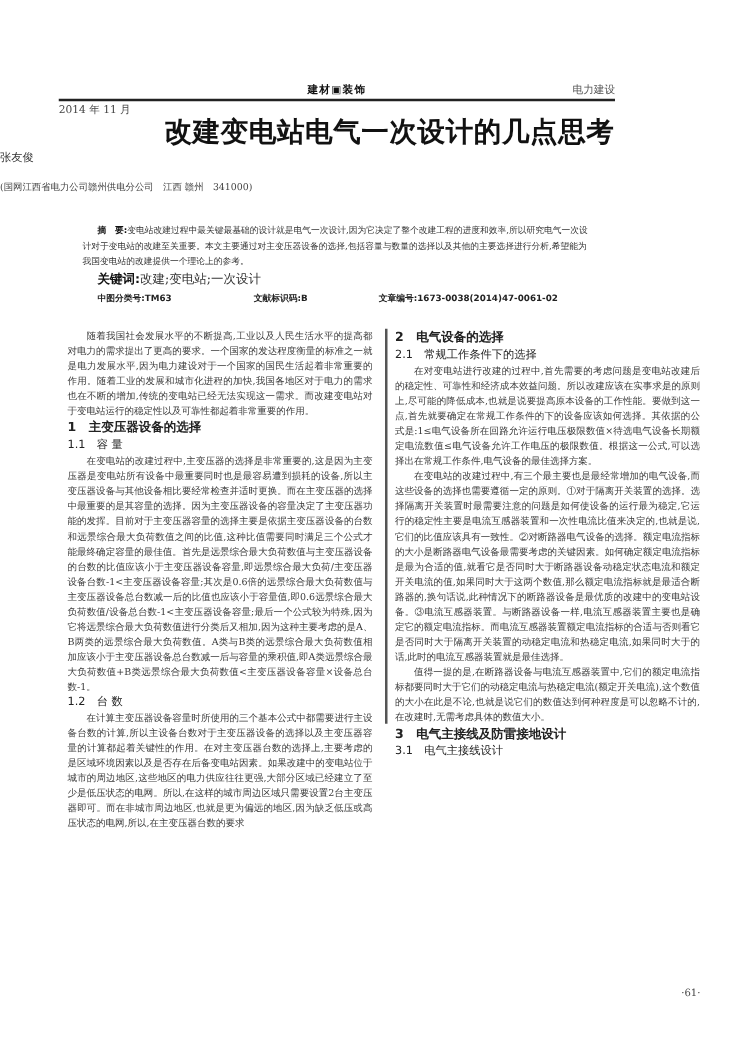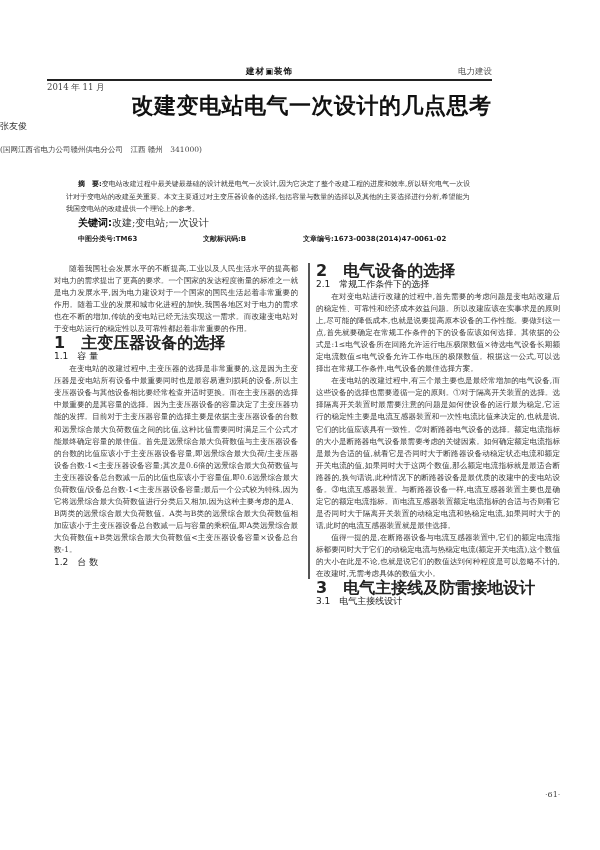--- a/index.html
+++ b/index.html
@@ -33,21 +33,21 @@
   .meta { position: absolute; left: 78px; top: 234px; font-size: 7px; font-family: "DejaVu Sans", sans-serif; color: #222; font-weight: bold; }
   .meta span { position: absolute; white-space: nowrap; top: 0; }
   .col {
     position: absolute; top: 263px; width: 244px;
     font-size: 7.6px; line-height: 12.05px; color: #3a3a3a; text-align: justify;
   }
   .col.left { left: 54px; }
   .col.right { left: 316px; }
   .divider { position: absolute; left: 308px; top: 263px; width: 1.5px; height: 316px; background: #555; }
   .p { margin: 0; text-indent: 2em; }
-  .h1 { font-family: "DejaVu Sans", sans-serif; font-weight: bold; font-size: 16px; line-height: 15px; color: #222; margin: 0; }
+  .h1 { font-family: "DejaVu Sans", sans-serif; font-weight: bold; font-size: 10px; line-height: 15px; color: #222; margin: 0; }
   .h2 { font-family: "DejaVu Sans", sans-serif; font-weight: normal; font-size: 9px; line-height: 13px; color: #222; margin: 0; }
   .pagenum { position: absolute; left: 545px; top: 790px; font-size: 8px; color: #444; }
 </style>
 </head>
 <body>
 
 <div class="header">
   <span class="left">2014 年 11 月</span>
   <span class="center">建材▣装饰</span>
   <span class="right">电力建设</span>
@@ -67,20 +67,21 @@
   <span style="left:125px">文献标识码:B</span>
   <span style="left:225px">文章编号:1673-0038(2014)47-0061-02</span>
 </div>
 
 <div class="col left">
   <p class="p">随着我国社会发展水平的不断提高,工业以及人民生活水平的提高都对电力的需求提出了更高的要求。一个国家的发达程度衡量的标准之一就是电力发展水平,因为电力建设对于一个国家的国民生活起着非常重要的作用。随着工业的发展和城市化进程的加快,我国各地区对于电力的需求也在不断的增加,传统的变电站已经无法实现这一需求。而改建变电站对于变电站运行的稳定性以及可靠性都起着非常重要的作用。</p>
   <p class="h1">1　主变压器设备的选择</p>
   <p class="h2">1.1　容 量</p>
   <p class="p">在变电站的改建过程中,主变压器的选择是非常重要的,这是因为主变压器是变电站所有设备中最重要同时也是最容易遭到损耗的设备,所以主变压器设备与其他设备相比要经常检查并适时更换。而在主变压器的选择中最重要的是其容量的选择。因为主变压器设备的容量决定了主变压器功能的发挥。目前对于主变压器容量的选择主要是依据主变压器设备的台数和远景综合最大负荷数值之间的比值,这种比值需要同时满足三个公式才能最终确定容量的最佳值。首先是远景综合最大负荷数值与主变压器设备的台数的比值应该小于主变压器设备容量,即远景综合最大负荷/主变压器设备台数-1&lt;主变压器设备容量;其次是0.6倍的远景综合最大负荷数值与主变压器设备总台数减一后的比值也应该小于容量值,即0.6远景综合最大负荷数值/设备总台数-1&lt;主变压器设备容量;最后一个公式较为特殊,因为它将远景综合最大负荷数值进行分类后又相加,因为这种主要考虑的是A、B两类的远景综合最大负荷数值。A类与B类的远景综合最大负荷数值相加应该小于主变压器设备总台数减一后与容量的乘积值,即A类远景综合最大负荷数值+B类远景综合最大负荷数值&lt;主变压器设备容量×设备总台数-1。</p>
   <p class="h2">1.2　台 数</p>
+  <p class="p">在计算主变压器设备容量时所使用的三个基本公式中都需要进行主设备台数的计算,所以主设备台数对于主变压器设备的选择以及主变压器容量的计算都起着关键性的作用。在对主变压器台数的选择上,主要考虑的是区域环境因素以及是否存在后备变电站因素。如果改建中的变电站位于城市的周边地区,这些地区的电力供应往往更强,大部分区域已经建立了至少是低压状态的电网。所以,在这样的城市周边区域只需要设置2台主变压器即可。而在非城市周边地区,也就是更为偏远的地区,因为缺乏低压或高压状态的电网,所以,在主变压器台数的要求</p>
 </div>
 
 <div class="divider"></div>
 
 <div class="col right">
   <p class="h1">2　电气设备的选择</p>
   <p class="h2">2.1　常规工作条件下的选择</p>
   <p class="p">在对变电站进行改建的过程中,首先需要的考虑问题是变电站改建后的稳定性、可靠性和经济成本效益问题。所以改建应该在实事求是的原则上,尽可能的降低成本,也就是说要提高原本设备的工作性能。要做到这一点,首先就要确定在常规工作条件的下的设备应该如何选择。其依据的公式是:1≤电气设备所在回路允许运行电压极限数值×待选电气设备长期额定电流数值≤电气设备允许工作电压的极限数值。根据这一公式,可以选择出在常规工作条件,电气设备的最佳选择方案。</p>
   <p class="p">在变电站的改建过程中,有三个最主要也是最经常增加的电气设备,而这些设备的选择也需要遵循一定的原则。①对于隔离开关装置的选择。选择隔离开关装置时最需要注意的问题是如何使设备的运行最为稳定,它运行的稳定性主要是电流互感器装置和一次性电流比值来决定的,也就是说,它们的比值应该具有一致性。②对断路器电气设备的选择。额定电流指标的大小是断路器电气设备最需要考虑的关键因素。如何确定额定电流指标是最为合适的值,就看它是否同时大于断路器设备动稳定状态电流和额定开关电流的值,如果同时大于这两个数值,那么额定电流指标就是最适合断路器的,换句话说,此种情况下的断路器设备是最优质的改建中的变电站设备。③电流互感器装置。与断路器设备一样,电流互感器装置主要也是确定它的额定电流指标。而电流互感器装置额定电流指标的合适与否则看它是否同时大于隔离开关装置的动稳定电流和热稳定电流,如果同时大于的话,此时的电流互感器装置就是最佳选择。</p>
   <p class="p">值得一提的是,在断路器设备与电流互感器装置中,它们的额定电流指标都要同时大于它们的动稳定电流与热稳定电流(额定开关电流),这个数值的大小在此是不论,也就是说它们的数值达到何种程度是可以忽略不计的,在改建时,无需考虑具体的数值大小。</p>

